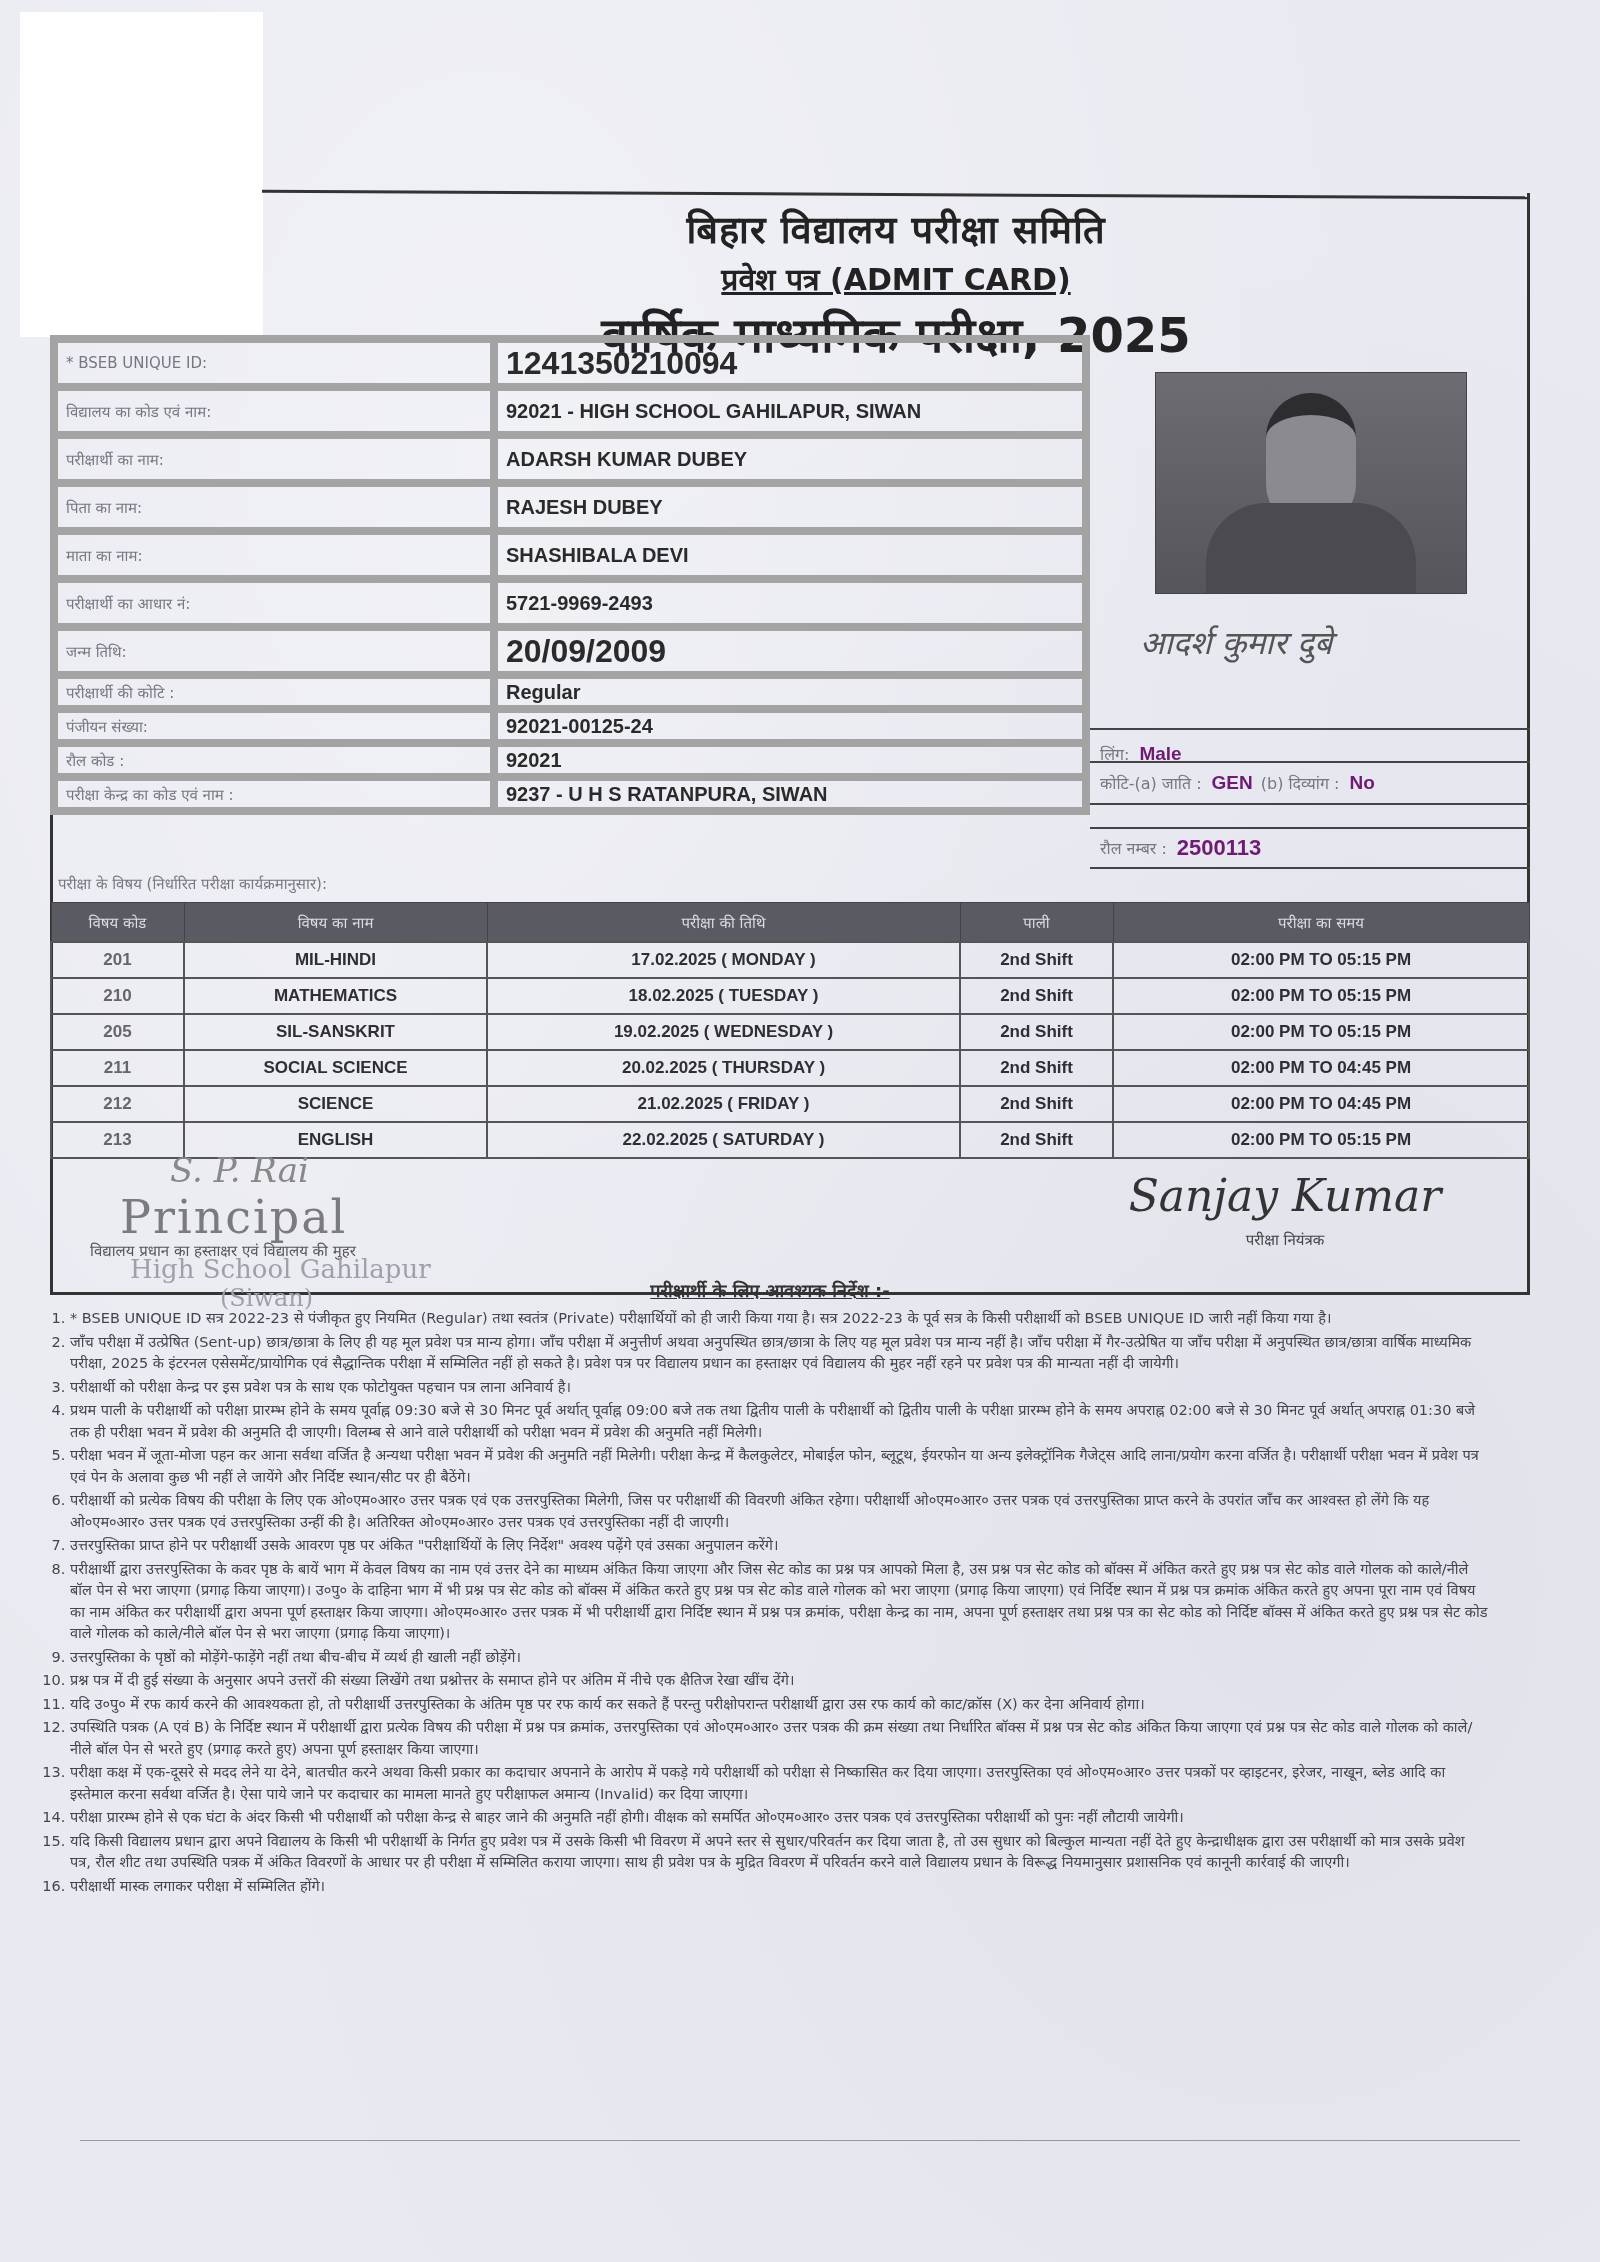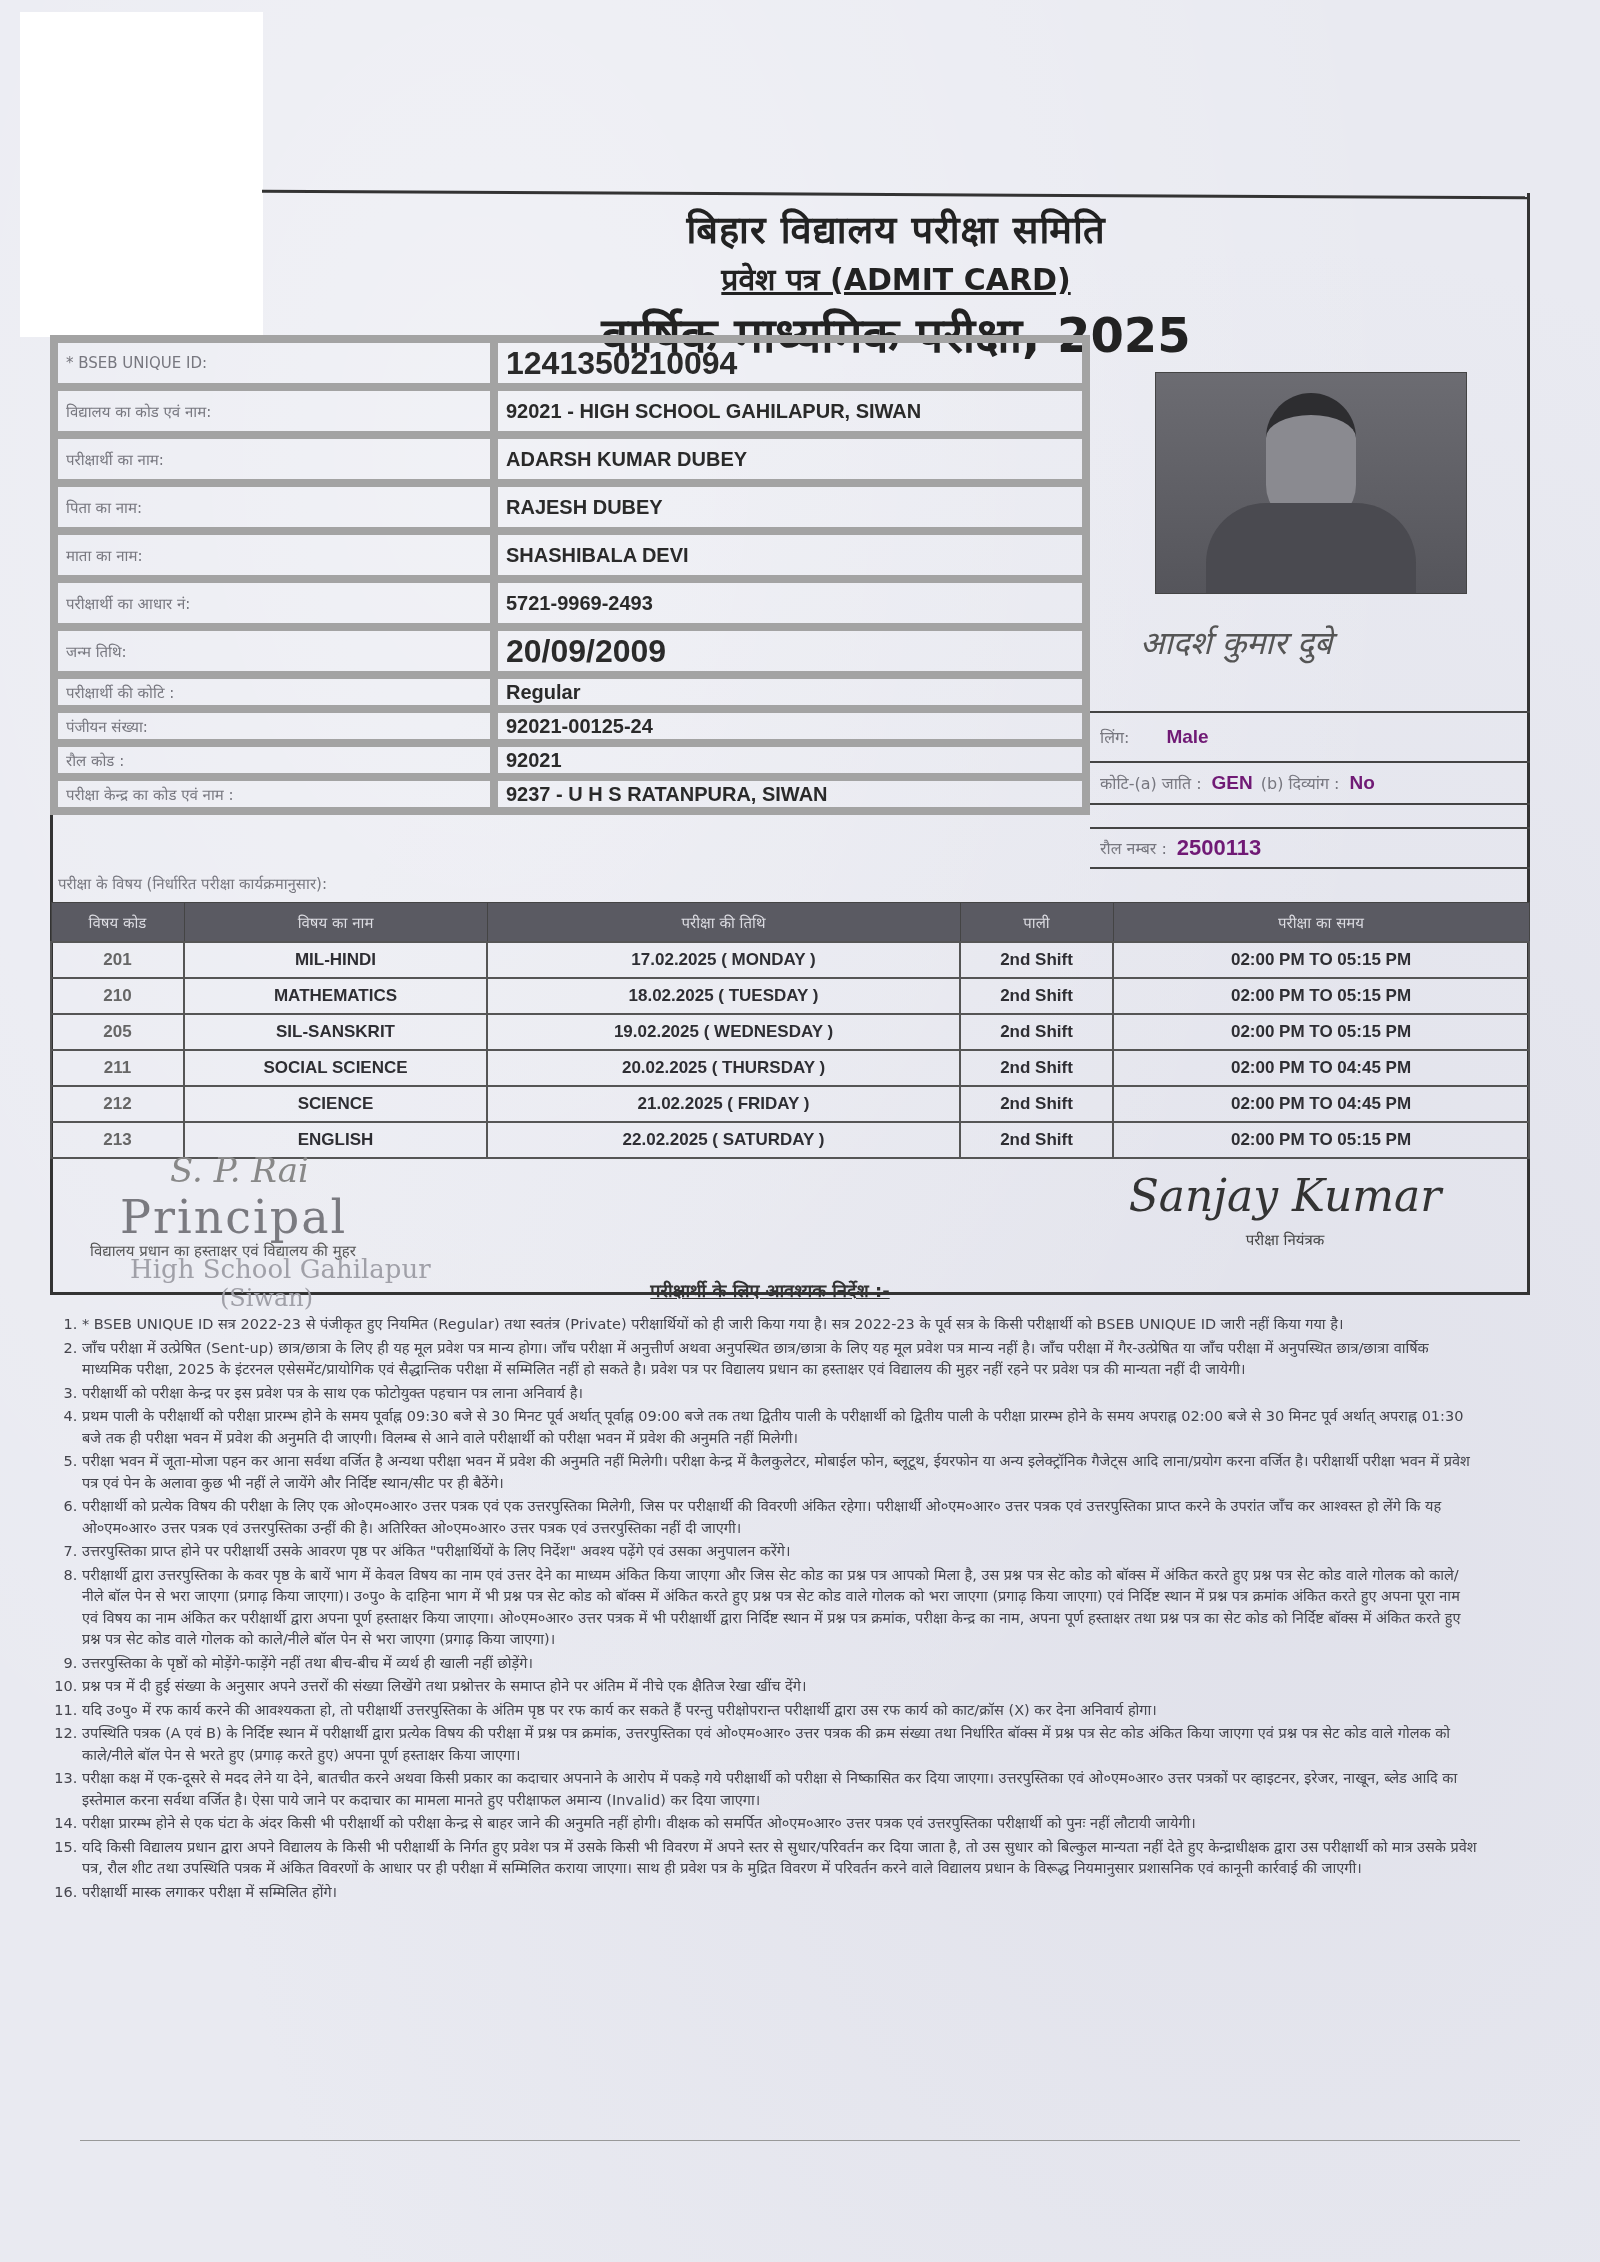--- a/index.html
+++ b/index.html
@@ -112,21 +112,21 @@
   .controller-block .sig { font-family: "DejaVu Serif", serif; font-style: italic; font-size: 44px; color: #333; }
   .controller-block .caption { font-size: 15px; color: #444; margin-top: 8px; }
 
   .instructions {
     position: absolute; left: 50px; top: 1278px; width: 1440px;
   }
   .instructions .heading {
     text-align: center; font-size: 18px; font-weight: bold; text-decoration: underline; color: #333; margin-bottom: 6px;
   }
   .instructions ol {
-    margin: 12px; padding-left: 20px; font-size: 14.5px; line-height: 21.5px; color: #44444c;
+    margin: 0; padding-left: 20px; font-size: 14.5px; line-height: 21.5px; color: #44444c;
   }
   .instructions li { margin-bottom: 2px; }
   .bottom-rule {
     position: absolute; left: 80px; top: 2140px; width: 1440px; height: 1px; background: #999;
   }
 </style>
 </head>
 <body>
 
 <div class="paper-noise"></div>
@@ -192,21 +192,21 @@
   </table>
 
 <div class="photo-panel">
   <div class="photo">
     <div class="head"></div>
     <div class="body"></div>
   </div>
 </div>
 <div class="signature-student">आदर्श कुमार दुबे</div>
 
-<div class="side-cell" style="top:711px;height:50px;gap:27px;">
+<div class="side-cell" style="top:728px;height:50px;">
   <span>लिंग:</span>
   <b>Male</b>
 </div>
 <div class="side-cell" style="top:761px;height:42px;">
   <span>कोटि-(a) जाति :</span>
   <b>GEN</b>
   <span style="margin-left:8px">(b) दिव्यांग :</span>
   <b>No</b>
 </div>
 <div class="side-cell" style="top:803px;height:24px;"></div>

